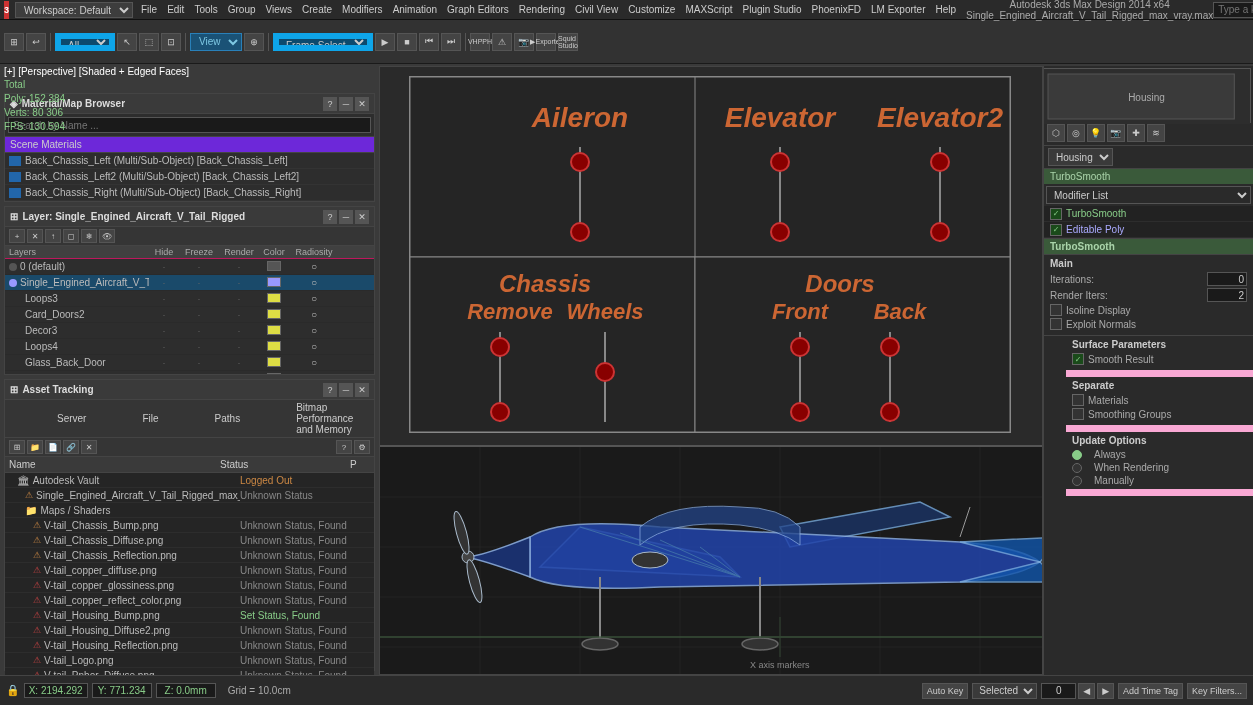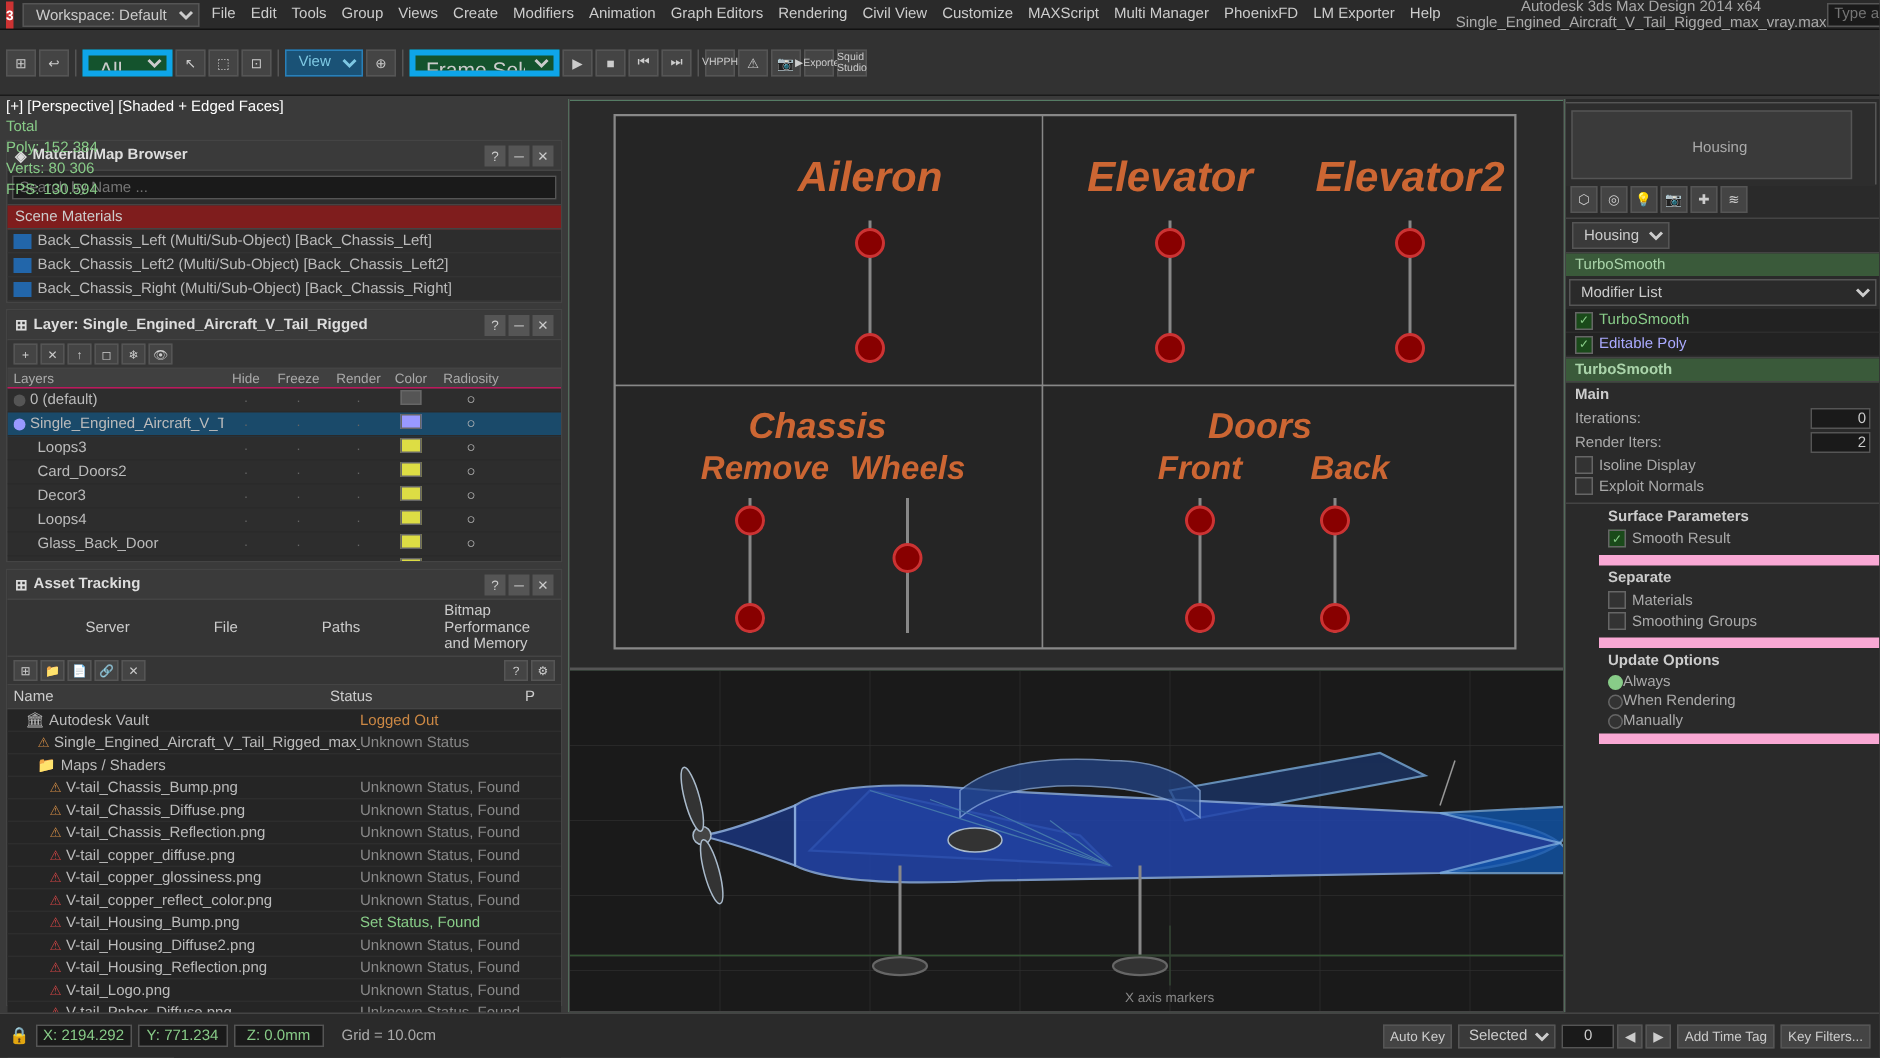--- a/index.html
+++ b/index.html
@@ -76,24 +76,24 @@
       cursor: pointer;
       flex-shrink: 0;
     }
     .toolbar-separator {
       width: 1px; height: 18px;
       background: #555;
       margin: 0 2px;
     }
     .toolbar-dropdown {
       height: 18px;
-      background: #14532d;
-      border: 4px solid #0ea5e9;
-      color: #ccc;
-      font-size: 14px;
+      background: #0c4a6e;
+      border: 6px solid #0ea5e9;
+      color: #ccc;
+      font-size: 10px;
       padding: 0 3px;
     }
     .viewport-label-dropdown {
       background: #1a5276;
       border: 1px solid #2980b9;
       color: #7ec8e3;
       font-size: 10px;
       padding: 0 4px;
       height: 18px;
     }
@@ -172,21 +172,21 @@
     .search-input {
       width: 100%;
       height: 16px;
       background: #1a1a1a;
       border: 1px solid #555;
       color: #ccc;
       font-size: 10px;
       padding: 0 4px;
     }
     .section-header {
-      background: #7f1d1d;
+      background: #6d28d9;
       font-size: 10px;
       color: #ccc;
       padding: 2px 5px;
       border-bottom: 1px solid #444;
     }
     .mat-list {
       max-height: 90px;
       overflow: hidden;
     }
     .mat-item {
@@ -551,21 +551,21 @@
       margin-left: 22px;
     }
     .radio-group {
       display: flex;
       flex-direction: column;
       gap: 2px;
     }
     .radio-row {
       display: flex;
       align-items: center;
-      gap: 0;
+      gap: 12px;
       font-size: 10px;
       color: #aaa;
     }
     .radio-btn {
       width: 10px; height: 10px;
       border-radius: 50%;
       border: 1px solid #666;
       background: #333;
       flex-shrink: 0;
     }
@@ -684,21 +684,21 @@
   <div class="menu-item">Group</div>
   <div class="menu-item">Views</div>
   <div class="menu-item">Create</div>
   <div class="menu-item">Modifiers</div>
   <div class="menu-item">Animation</div>
   <div class="menu-item">Graph Editors</div>
   <div class="menu-item">Rendering</div>
   <div class="menu-item">Civil View</div>
   <div class="menu-item">Customize</div>
   <div class="menu-item">MAXScript</div>
-  <div class="menu-item">Multi Manager</div>
+  <div class="menu-item">Plugin Studio</div>
   <div class="menu-item">PhoenixFD</div>
   <div class="menu-item">LM Exporter</div>
   <div class="menu-item">Help</div>
   <div class="title-bar-text">Autodesk 3ds Max Design 2014 x64   Single_Engined_Aircraft_V_Tail_Rigged_max_vray.max</div>
   <input type="text" class="search-input" style="width: 130px; height: 16px; margin-right: 8px;" placeholder="Type a keyword or phrase">
 
 </div>
 
 <div class="toolbar-area" style="height:44px;">
   <div class="toolbar-icon">⊞</div>

